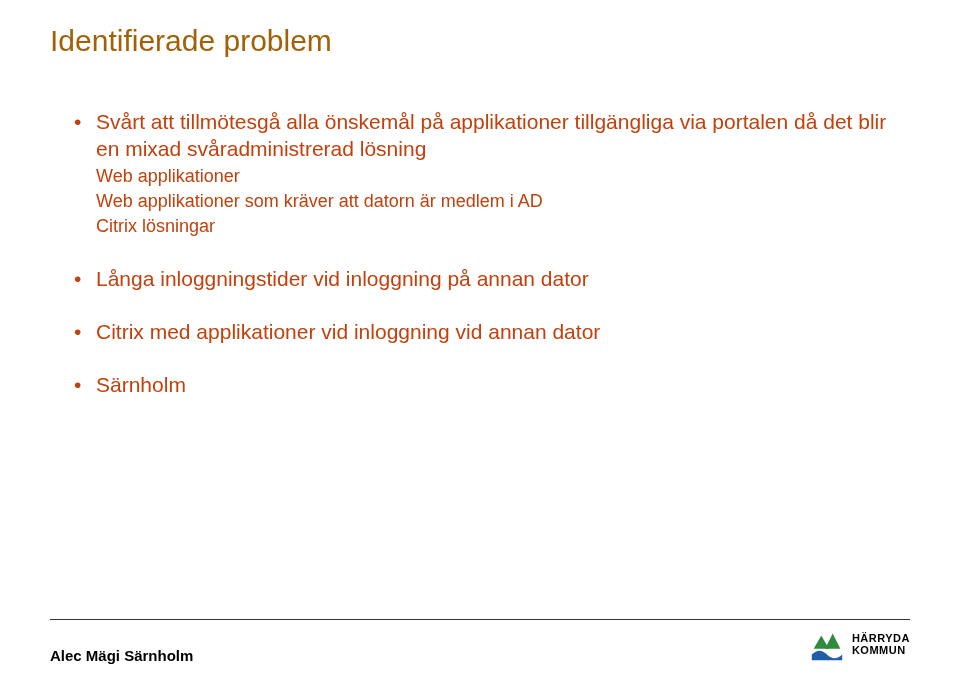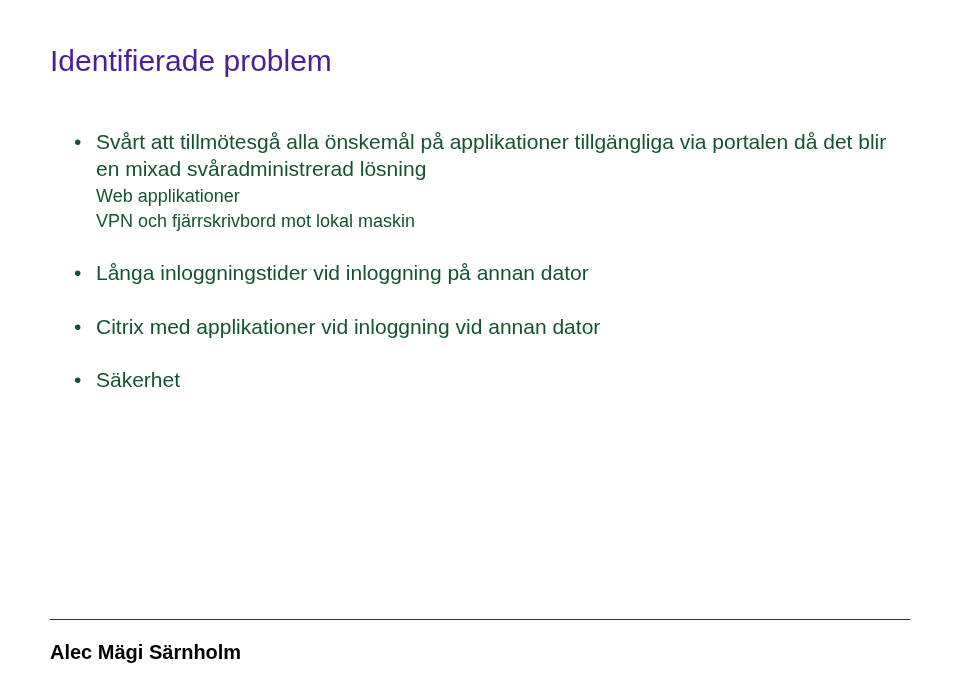--- a/index.html
+++ b/index.html
@@ -17,38 +17,37 @@
   }
   .slide {
     width: 100%;
     height: 100%;
     padding: 24px 50px 0 50px;
     position: relative;
   }
   .title {
     font-size: 30px;
     font-weight: 400;
-    color: #4c1d95;
+    color: #a16207;
     margin-bottom: 50px;
-    margin-top: 20px;
   }
   .content {
     padding-left: 20px;
   }
   ul.top {
     list-style: none;
     padding-left: 0;
   }
   ul.top > li {
     position: relative;
     padding-left: 26px;
     margin-bottom: 26px;
     font-size: 21px;
     line-height: 1.3;
-    color: #14532d;
+    color: #c2410c;
   }
   ul.top > li::before {
     content: "•";
     position: absolute;
     left: 4px;
     top: 0;
     font-size: 21px;
   }
   .bold {
     font-weight: 400;
@@ -70,21 +69,21 @@
   }
   .divider {
     position: absolute;
     left: 50px;
     right: 50px;
     bottom: 62px;
     height: 1px;
     background: #333;
   }
   .author {
-    font-size: 20px;
+    font-size: 15px;
     color: #000;
     font-weight: 700;
   }
   .logo {
     display: flex;
     align-items: center;
     gap: 6px;
   }
   .logo-text {
     display: flex;
@@ -105,36 +104,48 @@
 
 <div class="slide">
   <h1 class="title">Identifierade problem</h1>
 
   <div class="content">
     <ul class="top">
 
       <li>
         <span>Svårt att tillmötesgå alla önskemål på applikationer tillgängliga via portalen då det blir en mixad svåradministrerad lösning</span>
         <div class="sub">Web applikationer</div>
-        <div class="sub">VPN och fjärrskrivbord mot lokal maskin</div>
+        <div class="sub">Web applikationer som kräver att datorn är medlem i AD</div>
+        <div class="sub">Citrix lösningar</div>
       </li>
 
       <li>
         <span class="bold">Långa inloggningstider vid inloggning på annan dator</span>
       </li>
 
       <li>
         <span class="bold">Citrix med applikationer vid inloggning vid annan dator</span>
       </li>
 
       <li>
-        <span class="bold">Säkerhet</span>
+        <span class="bold">Särnholm</span>
       </li>
 
     </ul>
   </div>
 
   <div class="divider"></div>
 
   <div class="footer">
     <div class="author">Alec Mägi Särnholm</div>
+    <div class="logo">
+      <svg class="logo-mark" viewBox="0 0 40 40">
+        <path d="M4 30 Q12 22 20 30 T36 30 L36 36 L4 36 Z" fill="#1f5fa8"></path>
+        <path d="M6 24 L14 10 L22 24 Z" fill="#2e8b3d"></path>
+        <path d="M18 24 L26 8 L34 24 Z" fill="#2e8b3d"></path>
+      </svg>
+      <div class="logo-text">
+        <span>HÄRRYDA</span>
+        <span>KOMMUN</span>
+      </div>
+    </div>
   </div>
 </div>
 
 </body></html>

